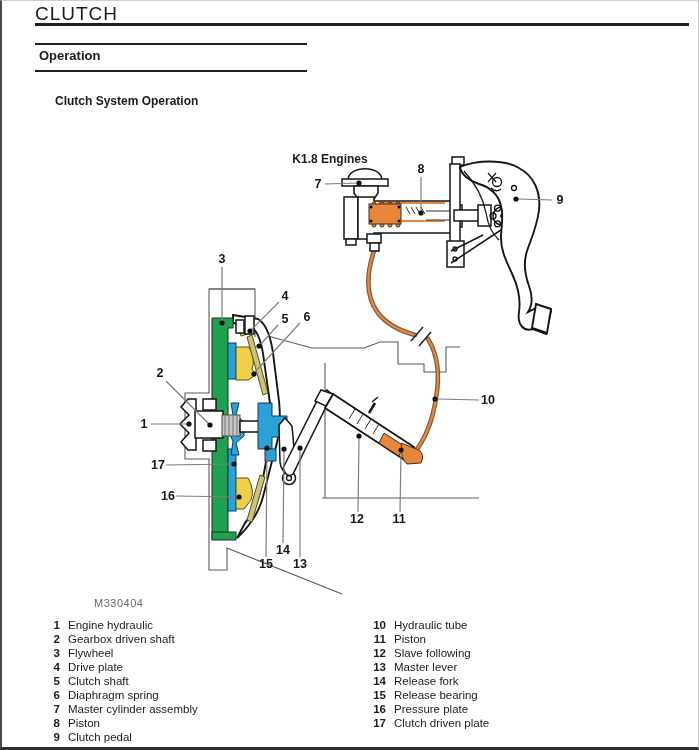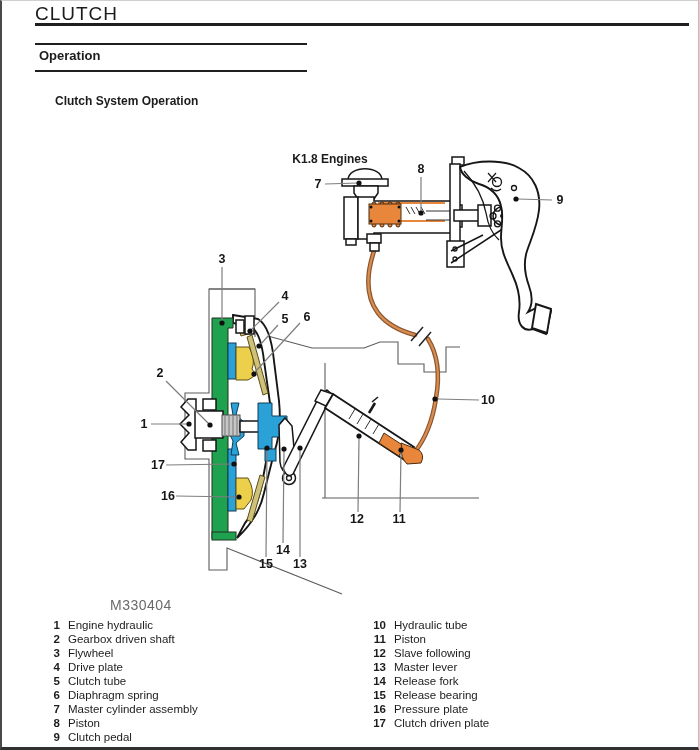--- a/index.html
+++ b/index.html
@@ -12,21 +12,21 @@
   }
   .abs{position:absolute;}
   .page-title{left:33px;top:2px;font-size:19px;font-weight:400;letter-spacing:1px;}
   .title-rule{left:33px;top:22px;width:654px;height:3px;background:#1f1f1f;}
   .op-rule-top{left:33px;top:42px;width:272px;height:2px;background:#1f1f1f;}
   .section-heading{left:37px;top:47px;font-size:13px;font-weight:bold;}
   .op-rule-bottom{left:33px;top:69px;width:272px;height:2px;background:#1f1f1f;}
   .subsection-heading{left:53px;top:93px;font-size:12px;font-weight:bold;}
   .intro-text{left:35px;top:109px;font-size:12px;}
   .figure-heading{left:238px;top:136px;width:180px;text-align:center;font-size:12px;font-weight:bold;margin-top:15px;}
-  .figure-code{left:108px;top:596px;font-size:14px;color:#6a6a6a;letter-spacing:0.5px;}
+  .figure-code{left:92px;top:596px;font-size:11px;color:#6a6a6a;letter-spacing:0.5px;}
   .legend{top:617px;font-size:11.5px;line-height:14px;}
   .legend-col-left{left:44px;}
   .legend-col-right{left:364px;}
   .legend-row{display:flex;}
   .legend-num{font-weight:bold;text-align:right;margin-right:8px;}
   .legend-col-left .legend-num{width:14px;}
   .legend-col-right .legend-num{width:20px;}
   
   svg text.co{font:bold 12.5px "Liberation Sans", sans-serif;fill:#161616;text-anchor:middle;}
   .w{fill:#fff;stroke:#161616;stroke-width:1.5;}
@@ -304,21 +304,21 @@
     <div class="legend-row">
         <span class="legend-num">3</span>
         <span>Flywheel</span>
       </div>
     <div class="legend-row">
         <span class="legend-num">4</span>
         <span>Drive plate</span>
       </div>
     <div class="legend-row">
         <span class="legend-num">5</span>
-        <span>Clutch tube</span>
+        <span>Clutch shaft</span>
       </div>
     <div class="legend-row">
         <span class="legend-num">6</span>
         <span>Diaphragm spring</span>
       </div>
     <div class="legend-row">
         <span class="legend-num">7</span>
         <span>Master cylinder assembly</span>
       </div>
     <div class="legend-row">

